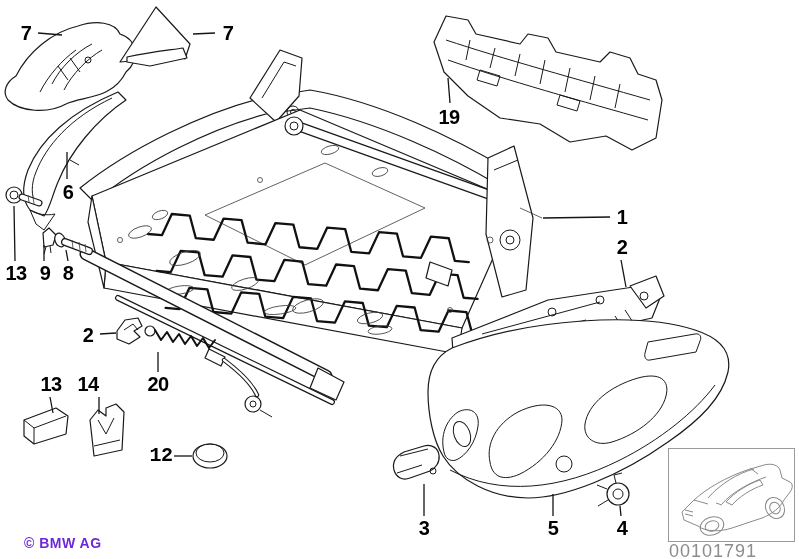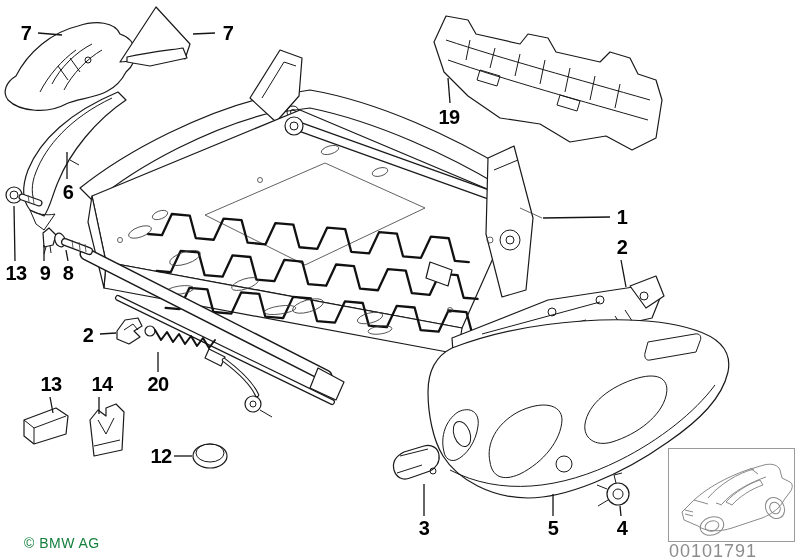--- a/index.html
+++ b/index.html
@@ -8,21 +8,21 @@
     font-family:"Liberation Sans",sans-serif;
   }
   .callout{
     position:absolute;transform:translate(-50%,-50%);
     font-family:"Liberation Sans",sans-serif;
     font-weight:bold;font-size:20px;line-height:1;color:#000;
     cursor:pointer;user-select:none;letter-spacing:-0.5px;
   }
   .copyright{
     position:absolute;left:24px;top:535px;
-    font-size:14px;font-weight:400;color:#15803d;letter-spacing:0.5px;
+    font-size:14px;font-weight:700;color:#6d28d9;letter-spacing:0.5px;
   }
   .diagram-number{
     position:absolute;left:669px;top:541px;
     font-size:18px;color:#8c8c8c;letter-spacing:1px;
   }
   svg{position:absolute;left:0;top:0;}
   .ln{stroke:#141414;stroke-width:1.3;fill:none;}
   .part{stroke:#1a1a1a;stroke-width:1.2;fill:#fff;stroke-linejoin:round;}
   .partline{stroke:#1a1a1a;stroke-width:1;fill:none;stroke-linejoin:round;}
   .thin{stroke:#3a3a3a;stroke-width:0.8;fill:none;}
@@ -250,23 +250,23 @@
   <div class="callout" style="left:228px;top:33px;">7</div>
   <div class="callout" style="left:449px;top:117px;">19</div>
   <div class="callout" style="left:622px;top:217px;">1</div>
   <div class="callout" style="left:622px;top:247px;">2</div>
   <div class="callout" style="left:68px;top:192px;">6</div>
   <div class="callout" style="left:16px;top:273px;">13</div>
   <div class="callout" style="left:45px;top:273px;">9</div>
   <div class="callout" style="left:68px;top:273px;">8</div>
   <div class="callout" style="left:88px;top:335px;">2</div>
   <div class="callout" style="left:51px;top:384px;">13</div>
-  <div class="callout" style="left:102px;top:384px;text-align:center;">14</div>
+  <div class="callout" style="left:88px;top:384px;text-align:center;">14</div>
   <div class="callout" style="left:158px;top:384px;">20</div>
-  <div class="callout" style="left:161px;top:456px;">12</div>
+  <div class="callout" style="left:161px;top:456px;font-family:Liberation Mono, monospace;">12</div>
   <div class="callout" style="left:424px;top:528px;">3</div>
   <div class="callout" style="left:553px;top:528px;">5</div>
   <div class="callout" style="left:622px;top:528px;">4</div>
 
   <div class="copyright">© BMW AG</div>
   <div class="diagram-number">00101791</div>
 
 </div>
 
 </body></html>

